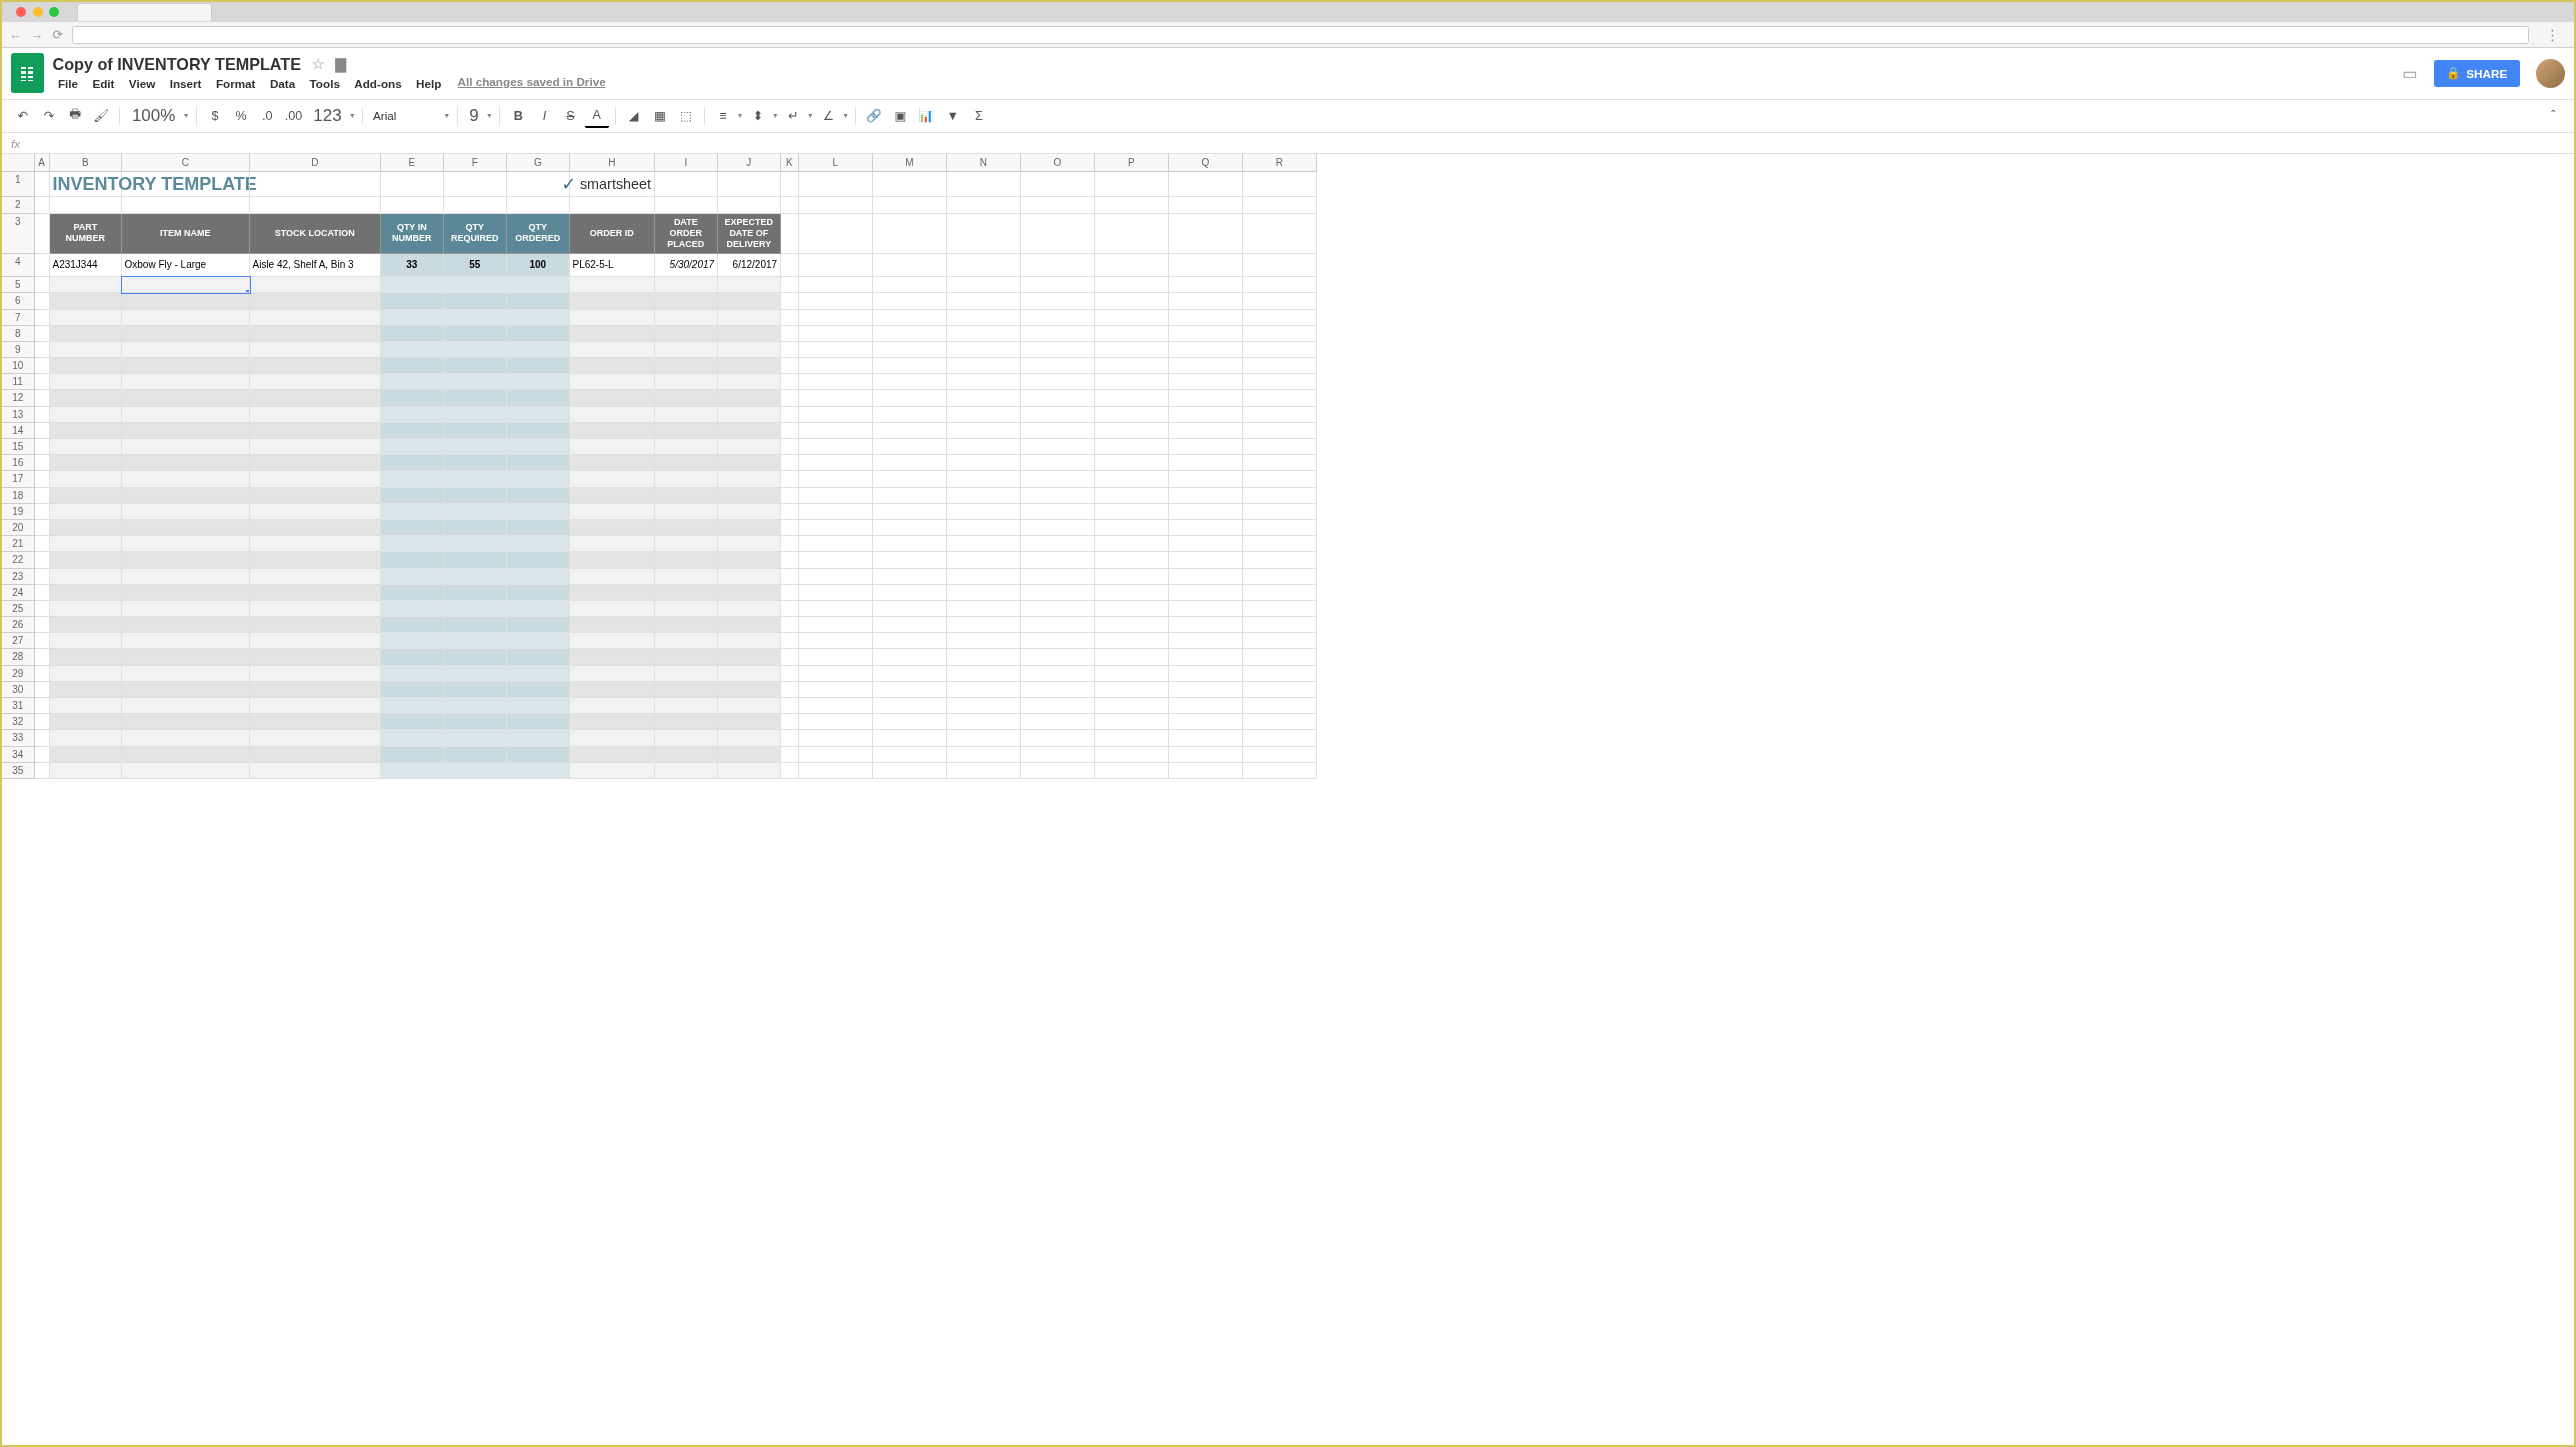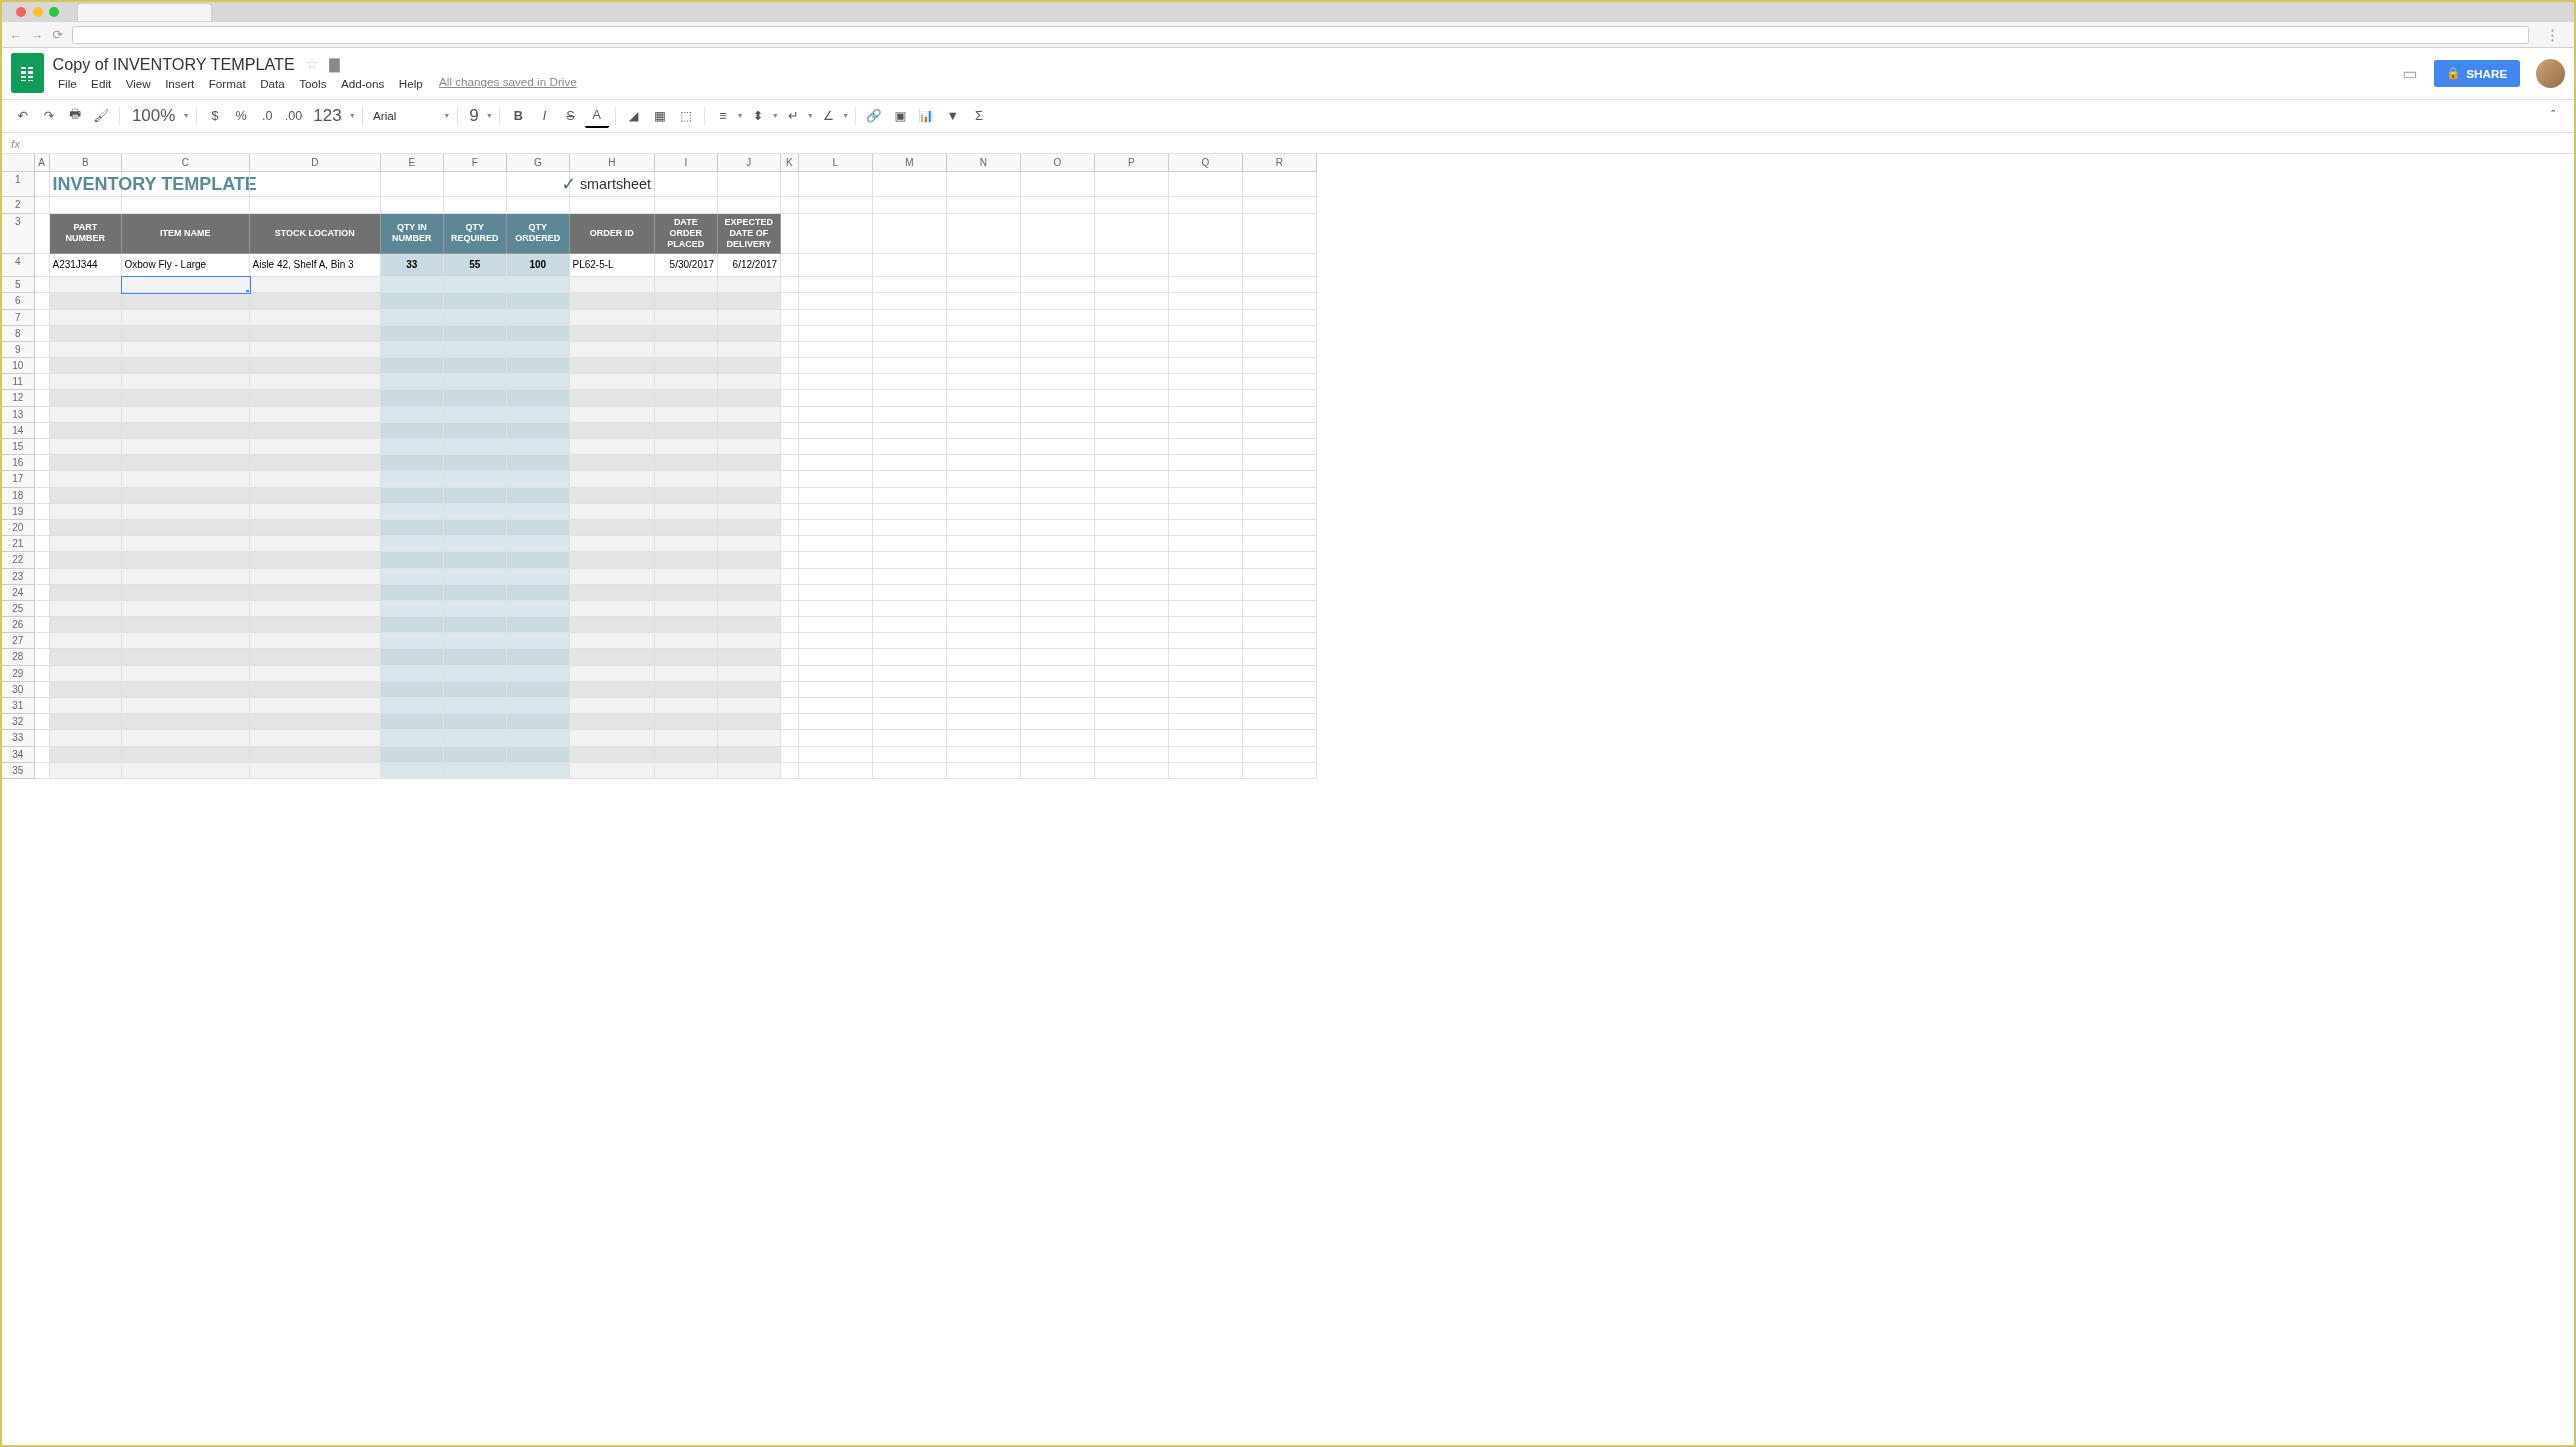--- a/index.html
+++ b/index.html
@@ -80,21 +80,21 @@
   width: 16.2px; height: 16.2px;
   background: #fff;
   position: absolute;
 }
 .sheets-logo::after {
   content: '';
   width: 16.2px; height: 16.2px;
   background: repeating-linear-gradient(#0f9d58 0 1.8px, transparent 1.8px 4.5px), repeating-linear-gradient(90deg, #0f9d58 0 1.8px, transparent 1.8px 7.2px);
   position: absolute;
 }
-.doc-title-area { flex: 1; }
+.doc-title-area { flex: 1; font-weight: bold; }
 .doc-title-row { display: flex; align-items: center; gap: 10.8px; }
 .doc-title { font-size: 16.2px; color: #333; }
 .star-icon { color: #ccc; font-size: 14.4px; cursor: pointer; }
 .folder-icon { color: #888; font-size: 13.5px; cursor: pointer; }
 .menu-bar { display: flex; gap: 3.6px; margin-top: 1.8px; }
 .menu-item { font-size: 11.7px; color: #333; padding: 1.8px 5.4px; cursor: pointer; }
 .save-status { font-size: 11.7px; color: #888; text-decoration: underline; margin-left: 7.2px; }
 .header-right { display: flex; align-items: center; gap: 16.2px; }
 .comment-icon { color: #999; font-size: 16.2px; cursor: pointer; }
 .share-btn {
@@ -533,21 +533,21 @@
           </div>
           <div class="row " style="height: 23.5px;">
             <div class="cell cA"></div>
             <div class="cell cB">A231J344</div>
             <div class="cell cC">Oxbow Fly - Large</div>
             <div class="cell cD">Aisle 42, Shelf A, Bin 3</div>
             <div class="cell cE center data-blue-light">33</div>
             <div class="cell cF center data-blue-light">55</div>
             <div class="cell cG center data-blue-light">100</div>
             <div class="cell cH">PL62-5-L</div>
-            <div class="cell cI" style="justify-content: flex-end;">5/30/2017</div>
+            <div class="cell cI" style="justify-content: flex-end; font-style: italic;">5/30/2017</div>
             <div class="cell cJ" style="justify-content: flex-end;">6/12/2017</div>
             <div class="cell cK"></div>
             <div class="cell cL"></div>
             <div class="cell cM"></div>
             <div class="cell cN"></div>
             <div class="cell cO"></div>
             <div class="cell cP"></div>
             <div class="cell cQ"></div>
             <div class="cell cR"></div>
           </div>

